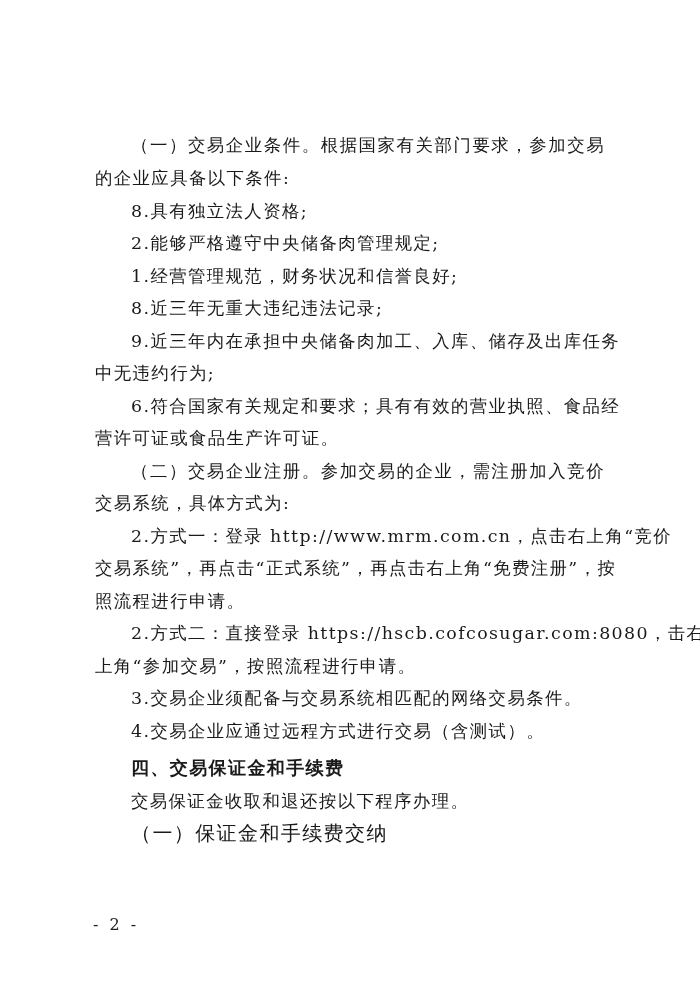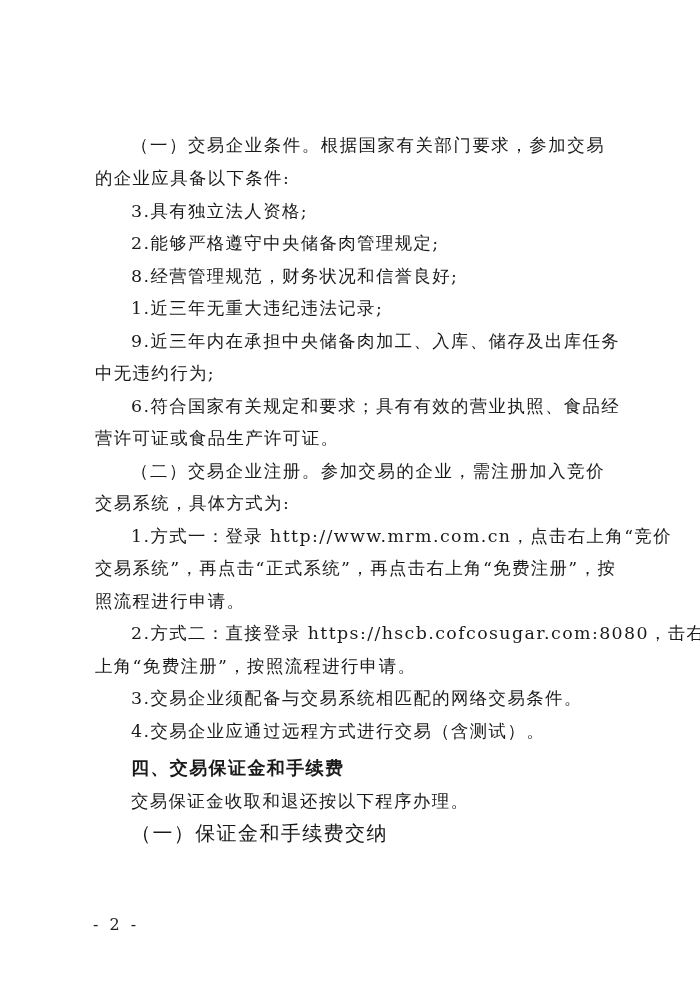--- a/index.html
+++ b/index.html
@@ -31,35 +31,35 @@
     letter-spacing: 3px;
   }
 </style>
 </head>
 <body>
 
 <div class="page">
 
   <div class="line indent justify" style="top:131px">（一）交易企业条件。根据国家有关部门要求，参加交易</div>
   <div class="line" style="top:164px">的企业应具备以下条件:</div>
-  <div class="line indent" style="top:197px">3.具有独立法人资格;</div>
+  <div class="line indent" style="top:197px">8.具有独立法人资格;</div>
   <div class="line indent" style="top:229px">2.能够严格遵守中央储备肉管理规定;</div>
-  <div class="line indent" style="top:262px">8.经营管理规范，财务状况和信誉良好;</div>
-  <div class="line indent" style="top:294px">1.近三年无重大违纪违法记录;</div>
+  <div class="line indent" style="top:262px">1.经营管理规范，财务状况和信誉良好;</div>
+  <div class="line indent" style="top:294px">8.近三年无重大违纪违法记录;</div>
   <div class="line indent justify" style="top:327px">9.近三年内在承担中央储备肉加工、入库、储存及出库任务</div>
   <div class="line" style="top:359px">中无违约行为;</div>
   <div class="line indent justify" style="top:392px">6.符合国家有关规定和要求；具有有效的营业执照、食品经</div>
   <div class="line" style="top:424px">营许可证或食品生产许可证。</div>
   <div class="line indent justify" style="top:457px">（二）交易企业注册。参加交易的企业，需注册加入竞价</div>
   <div class="line" style="top:489px">交易系统，具体方式为:</div>
-  <div class="line indent justify" style="top:522px">1.方式一：登录 http://www.mrm.com.cn，点击右上角“竞价</div>
+  <div class="line indent justify" style="top:522px">2.方式一：登录 http://www.mrm.com.cn，点击右上角“竞价</div>
   <div class="line justify" style="top:554px">交易系统”，再点击“正式系统”，再点击右上角“免费注册”，按</div>
   <div class="line" style="top:587px">照流程进行申请。</div>
   <div class="line indent justify" style="top:619px">2.方式二：直接登录 https://hscb.cofcosugar.com:8080，击右</div>
-  <div class="line" style="top:652px">上角“免费注册”，按照流程进行申请。</div>
+  <div class="line" style="top:652px">上角“参加交易”，按照流程进行申请。</div>
   <div class="line indent" style="top:684px">3.交易企业须配备与交易系统相匹配的网络交易条件。</div>
   <div class="line indent" style="top:717px">4.交易企业应通过远程方式进行交易（含测试）。</div>
   <div class="line indent heading" style="top:754px">四、交易保证金和手续费</div>
   <div class="line indent" style="top:787px">交易保证金收取和退还按以下程序办理。</div>
   <div class="line indent kai" style="top:819px">（一）保证金和手续费交纳</div>
 
   <div class="page-num">- 2 -</div>
 </div>
 
 </body></html>

